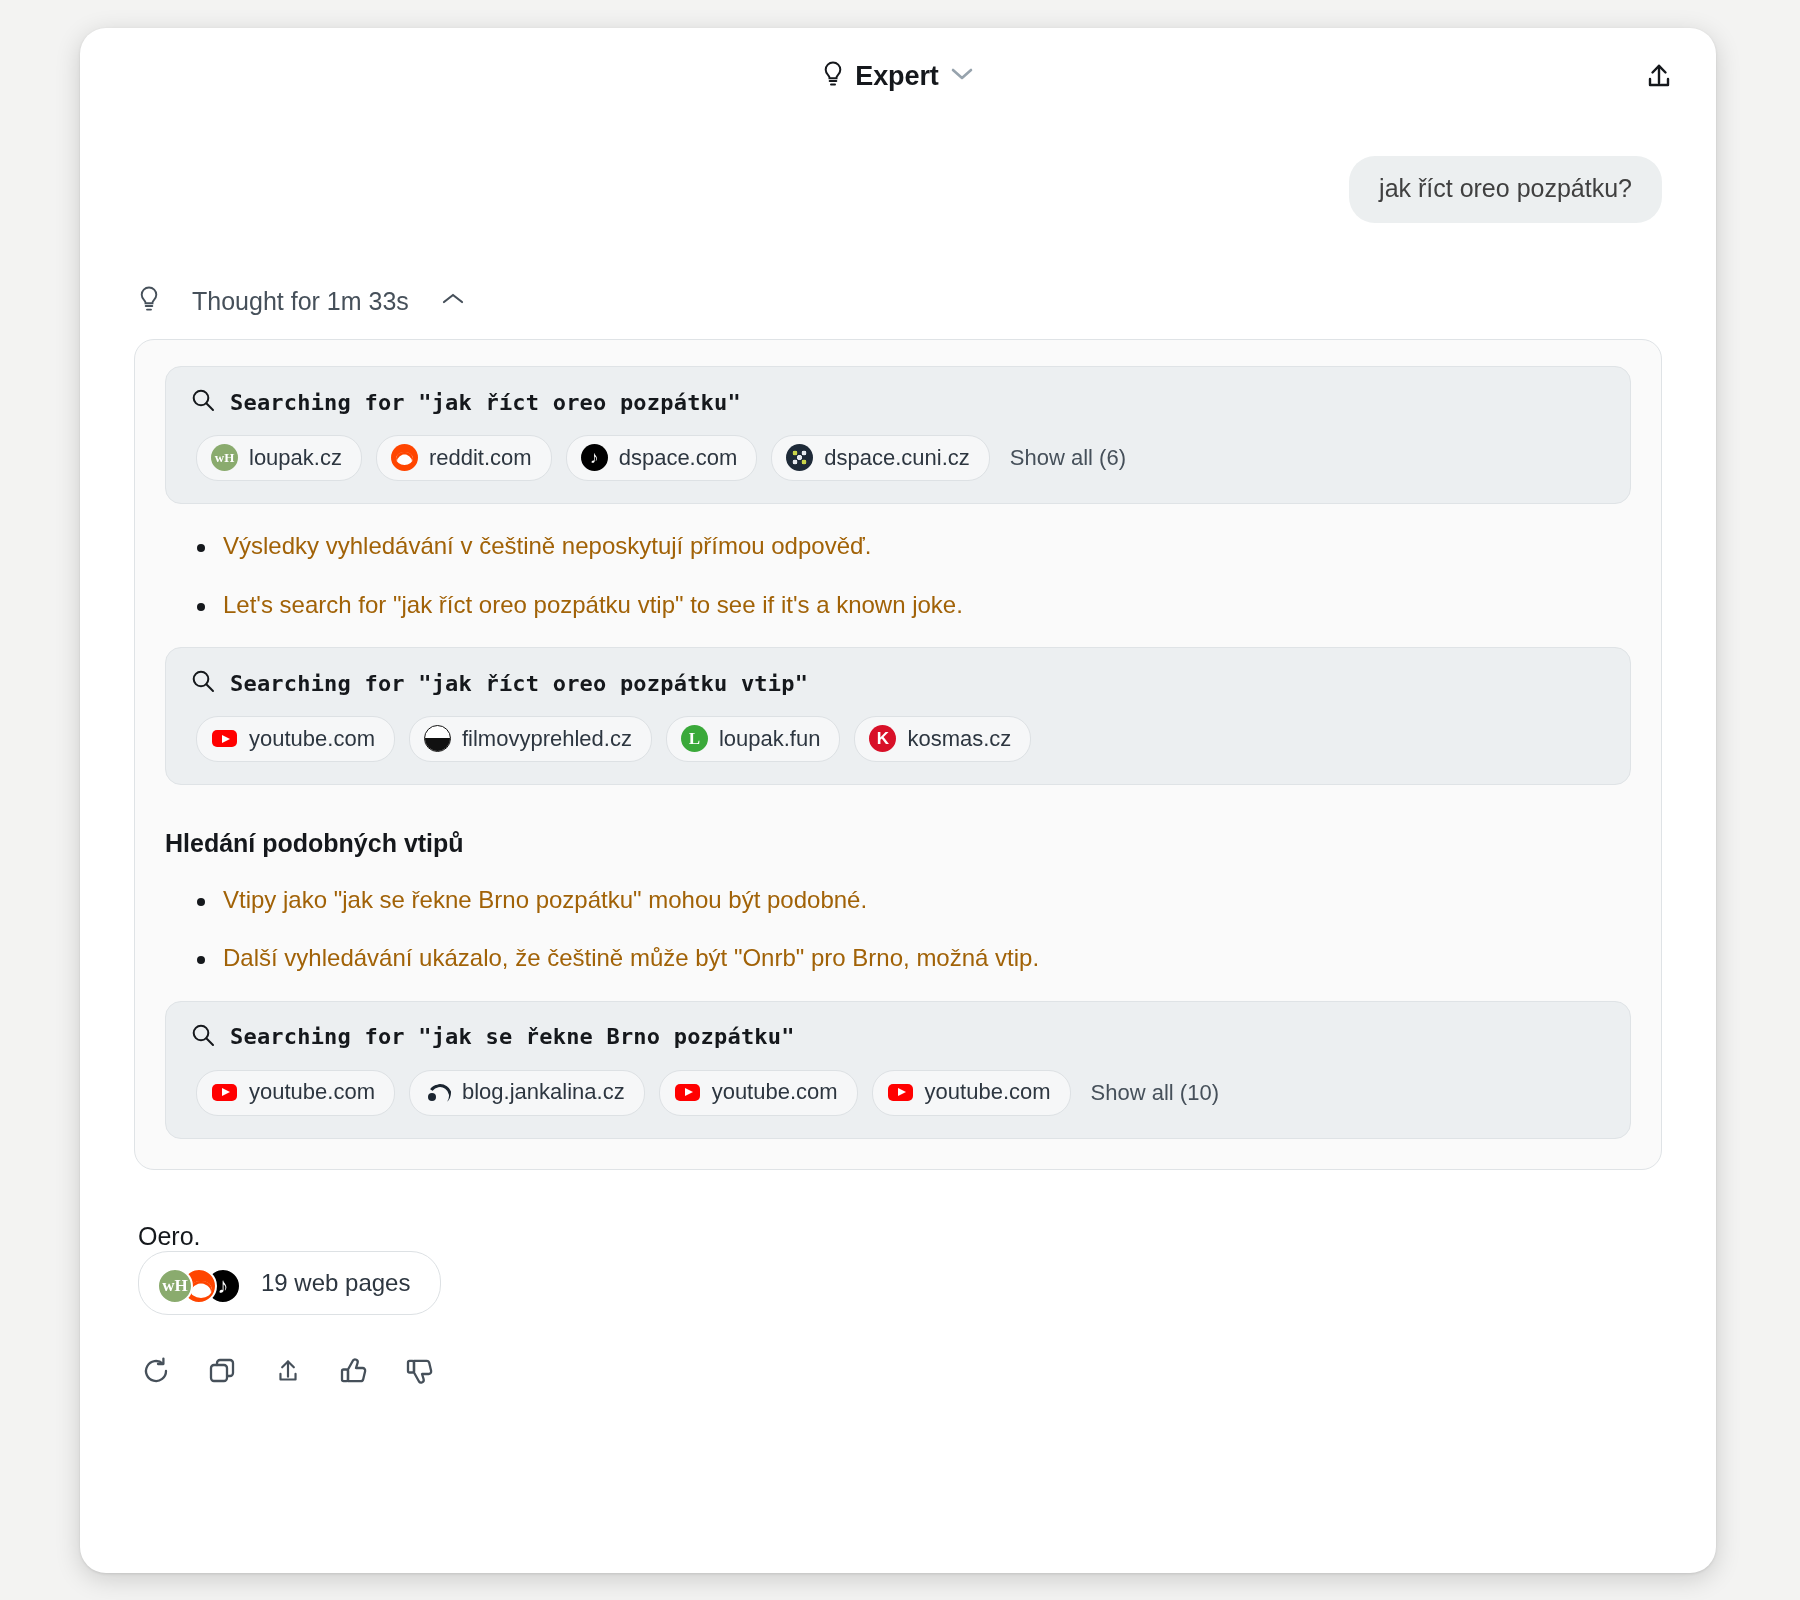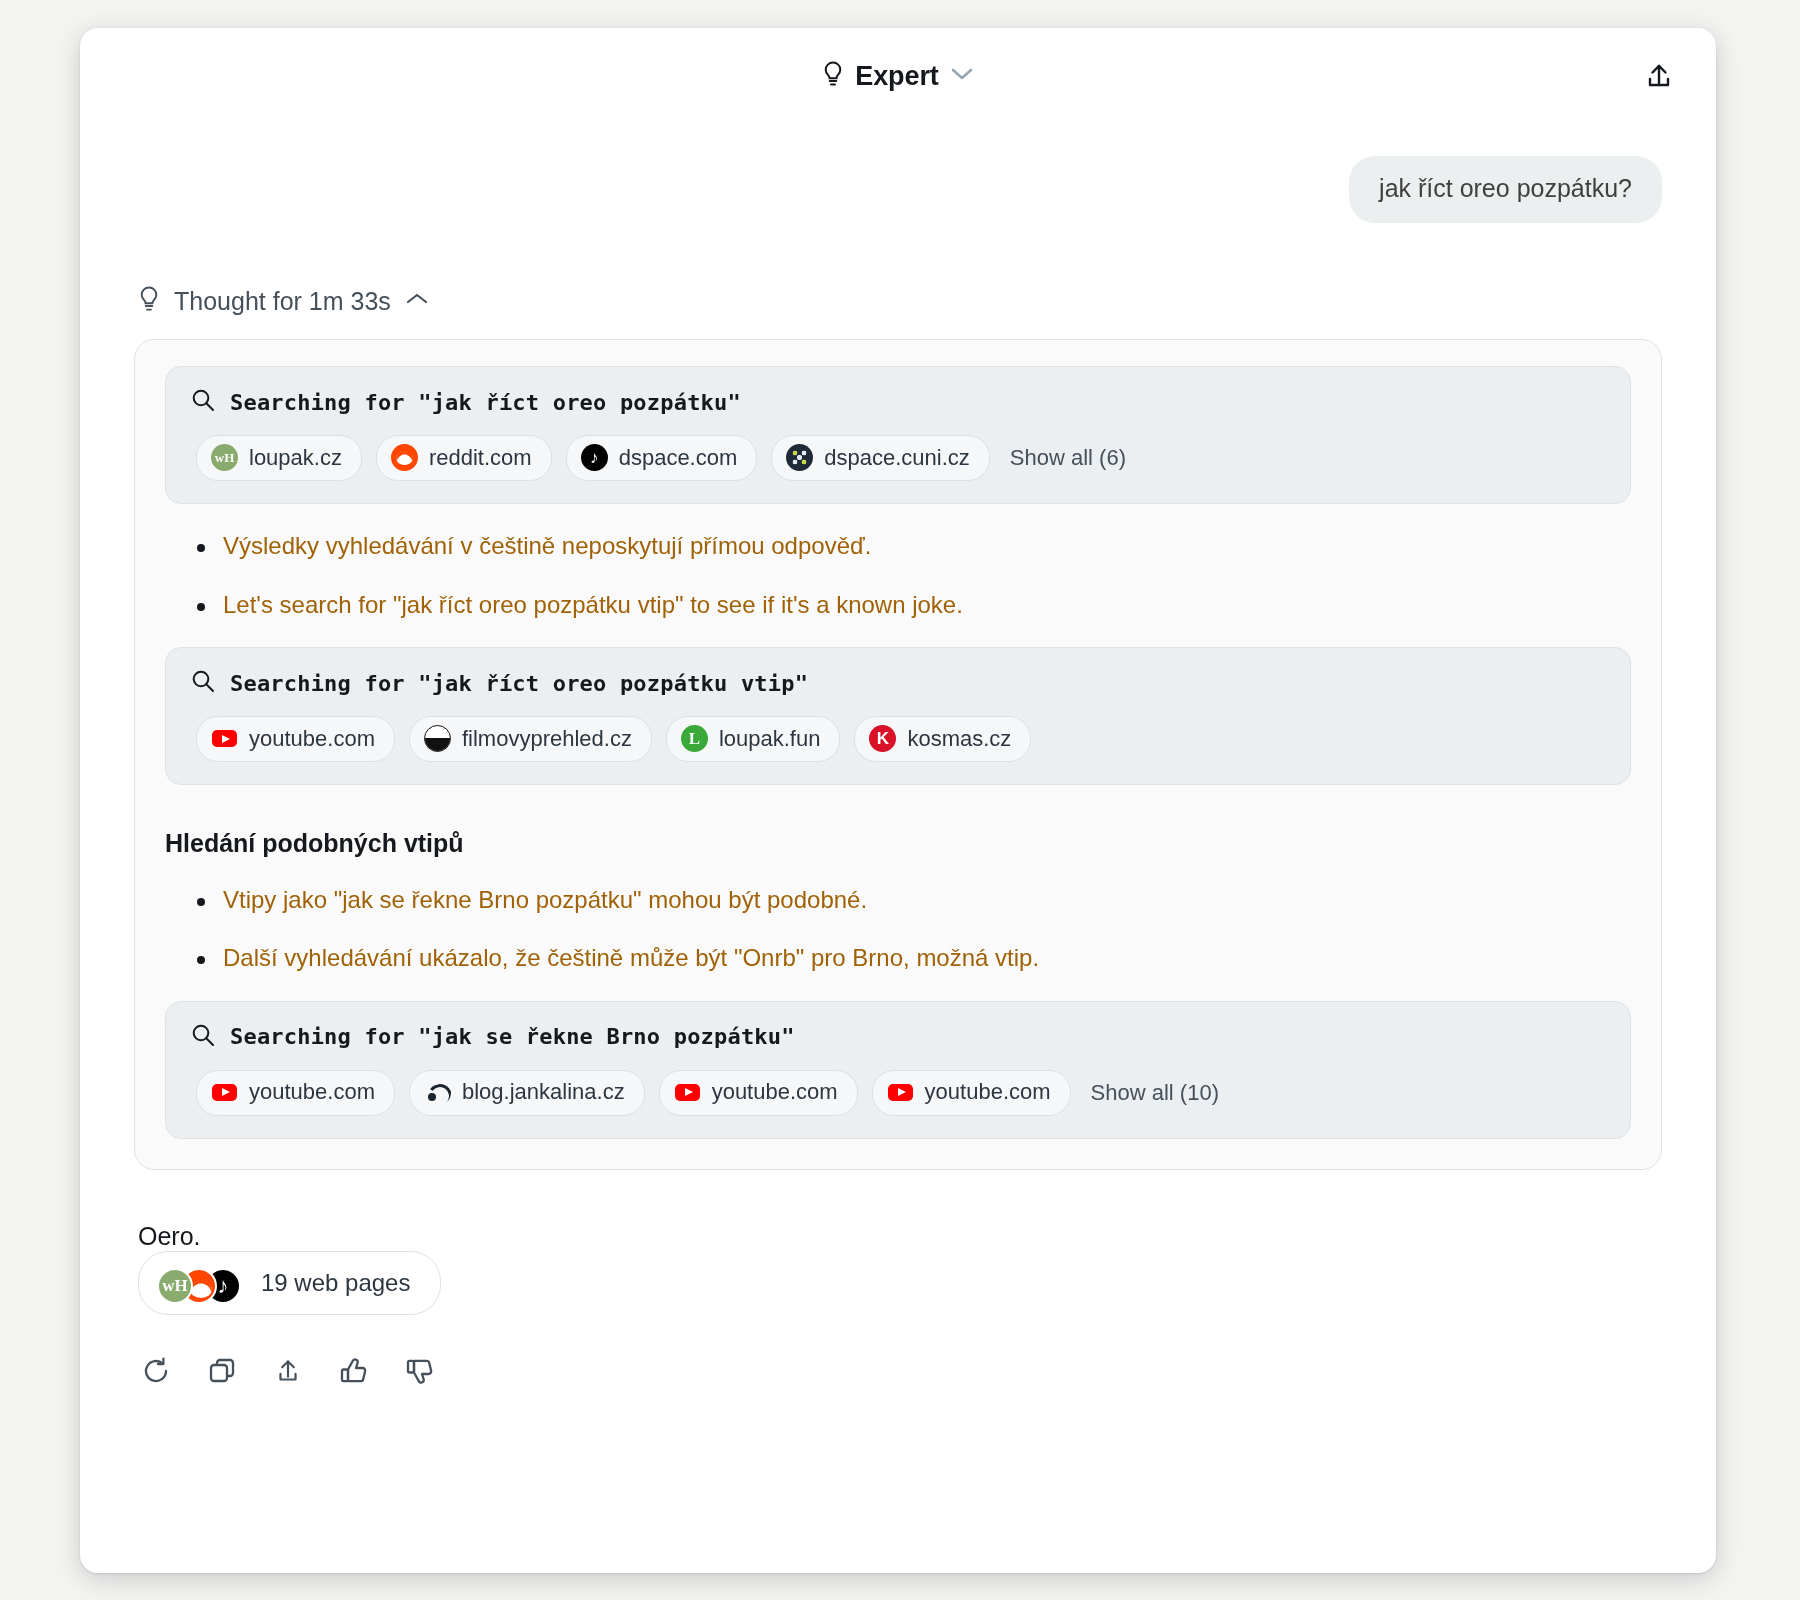--- a/index.html
+++ b/index.html
@@ -13,21 +13,21 @@
     position: relative;
     width: 1800px; height: 1600px;
     background: #f3f3f2;
     overflow: hidden;
   }
   .window {
     position: absolute;
     left: 80px; top: 28px;
     width: 1636px; height: 1545px;
     background: #ffffff;
-    border-radius: 18px;
+    border-radius: 26px;
     box-shadow: 0 6px 26px rgba(0,0,0,0.16), 0 1px 3px rgba(0,0,0,0.10);
     overflow: hidden;
   }
 
   
   .topbar {
     position: relative;
     height: 96px;
     display: flex;
     align-items: center;
@@ -70,21 +70,21 @@
     border-radius: 26px;
     padding: 17px 30px 19px 30px;
     font-size: 25px;
     line-height: 1.25;
     max-width: 900px;
   }
 
   .thought-head {
     display: flex;
     align-items: center;
-    gap: 14px;
+    gap: 32px;
     margin: 62px 0 0 4px;
     cursor: pointer;
     width: max-content;
   }
   .thought-head .t-label {
     font-size: 25px;
     color: #46505a;
   }
 
   .thought-box {

